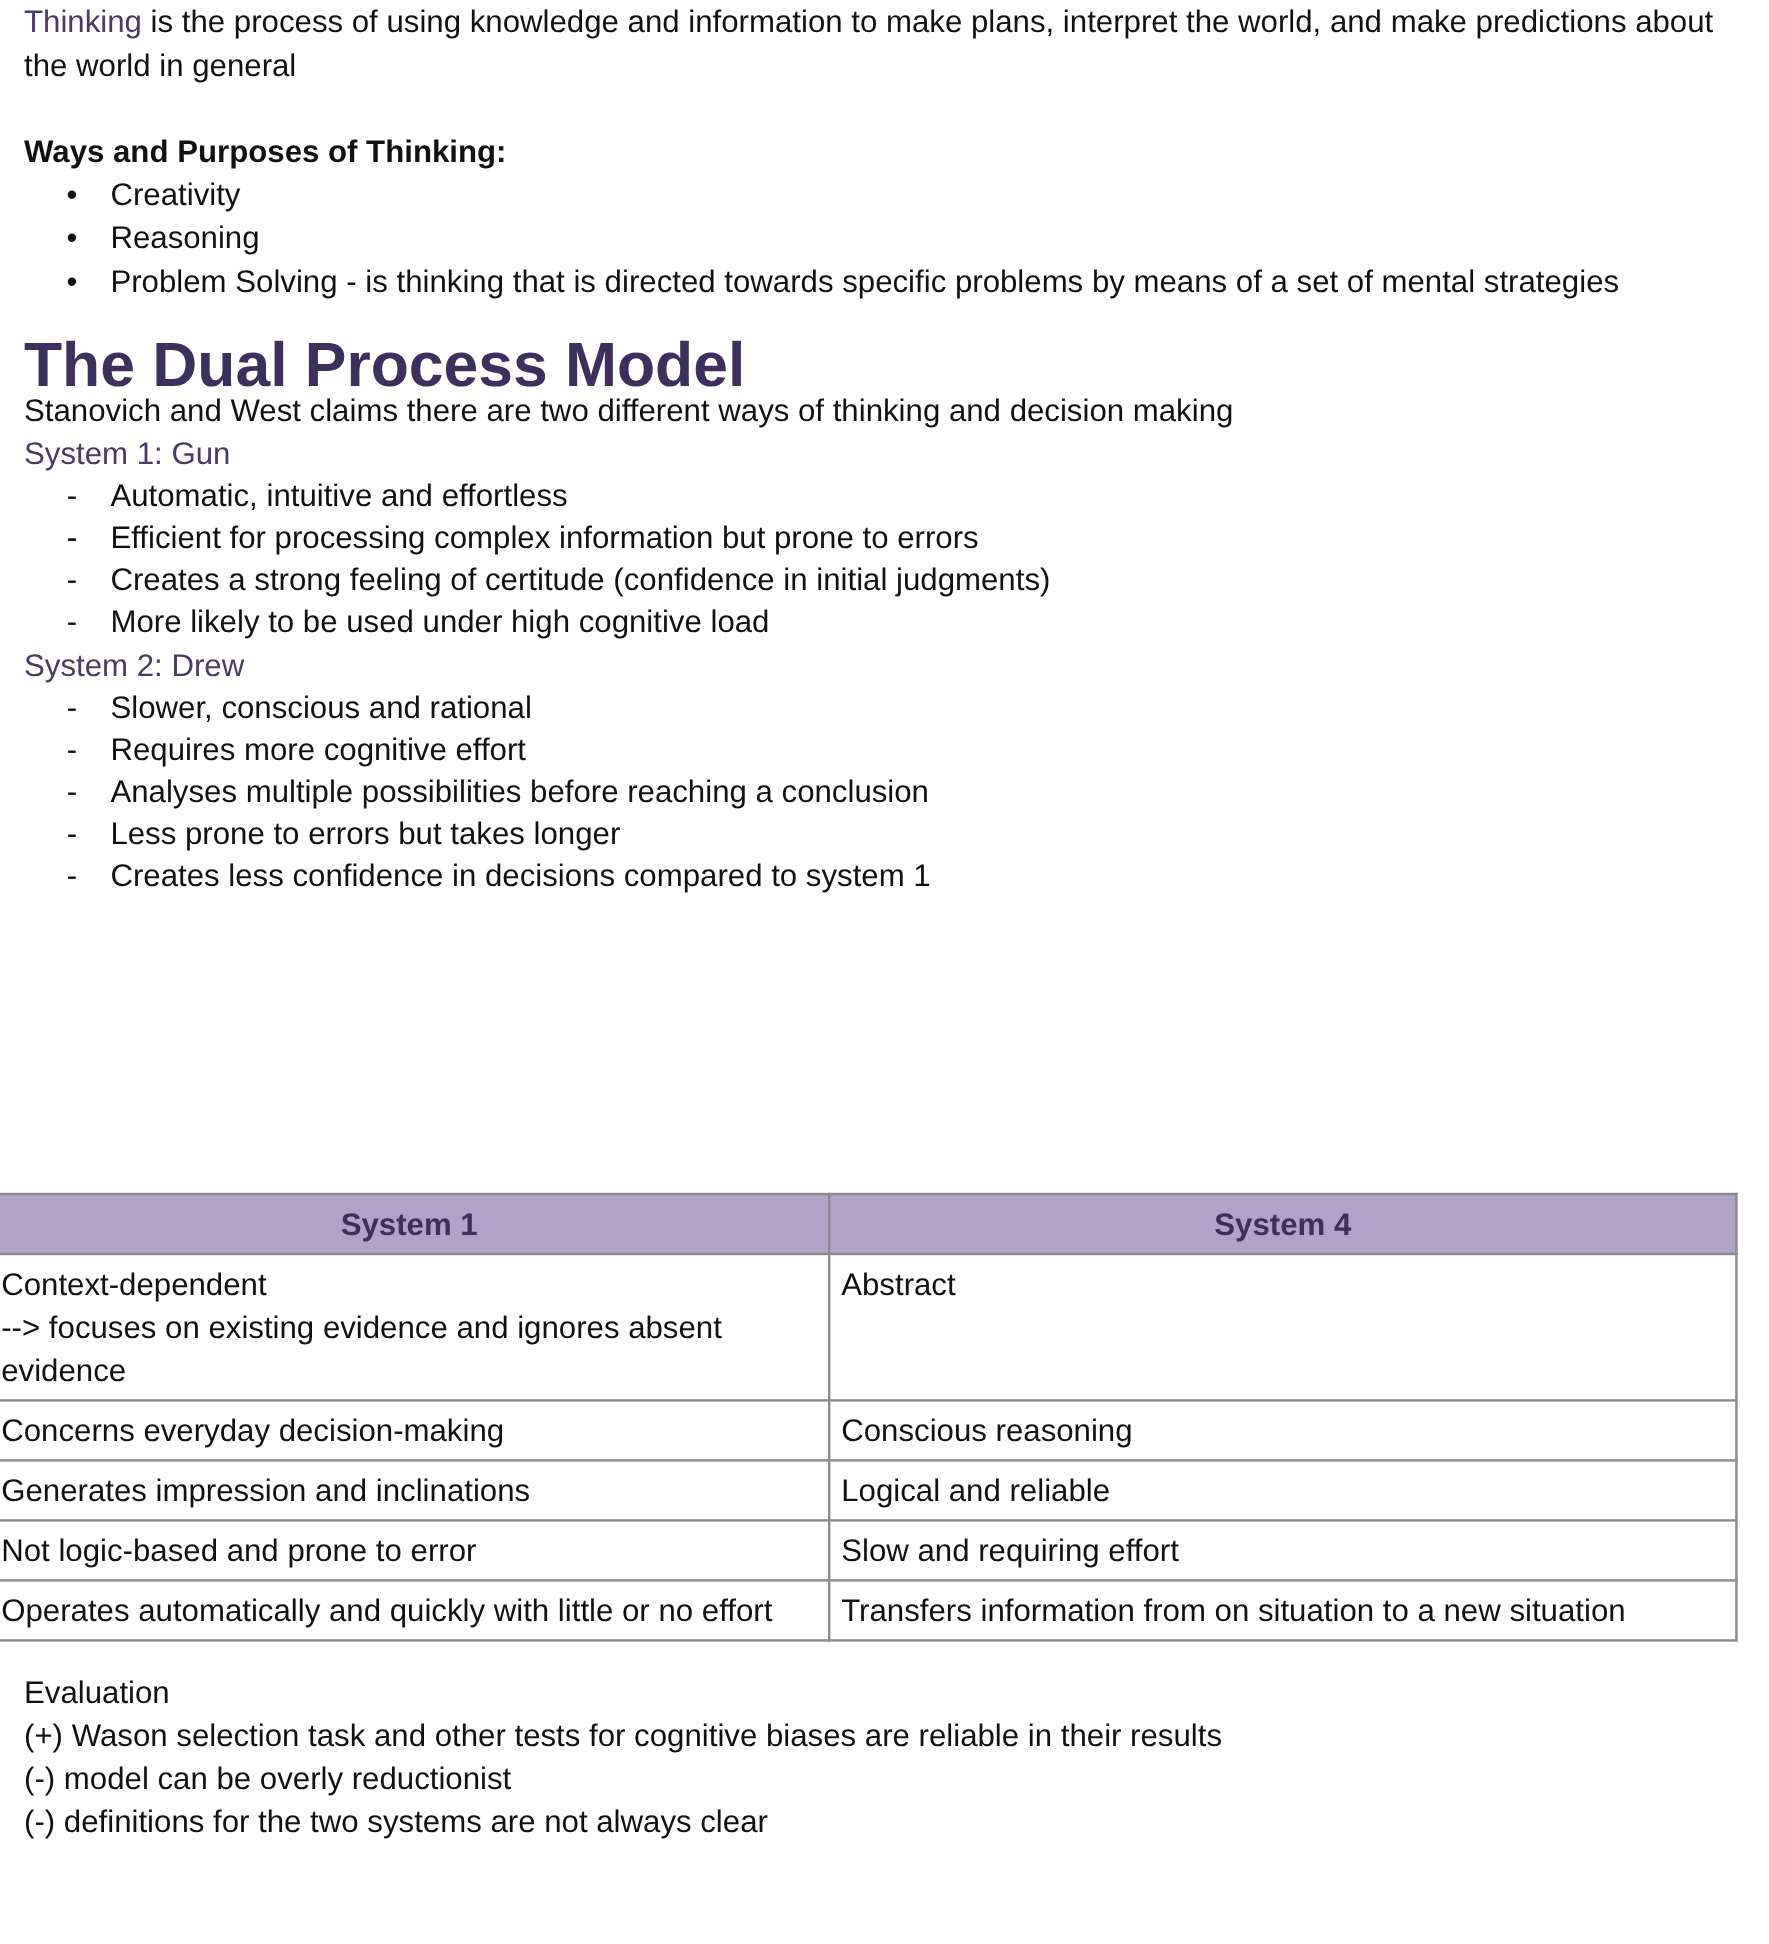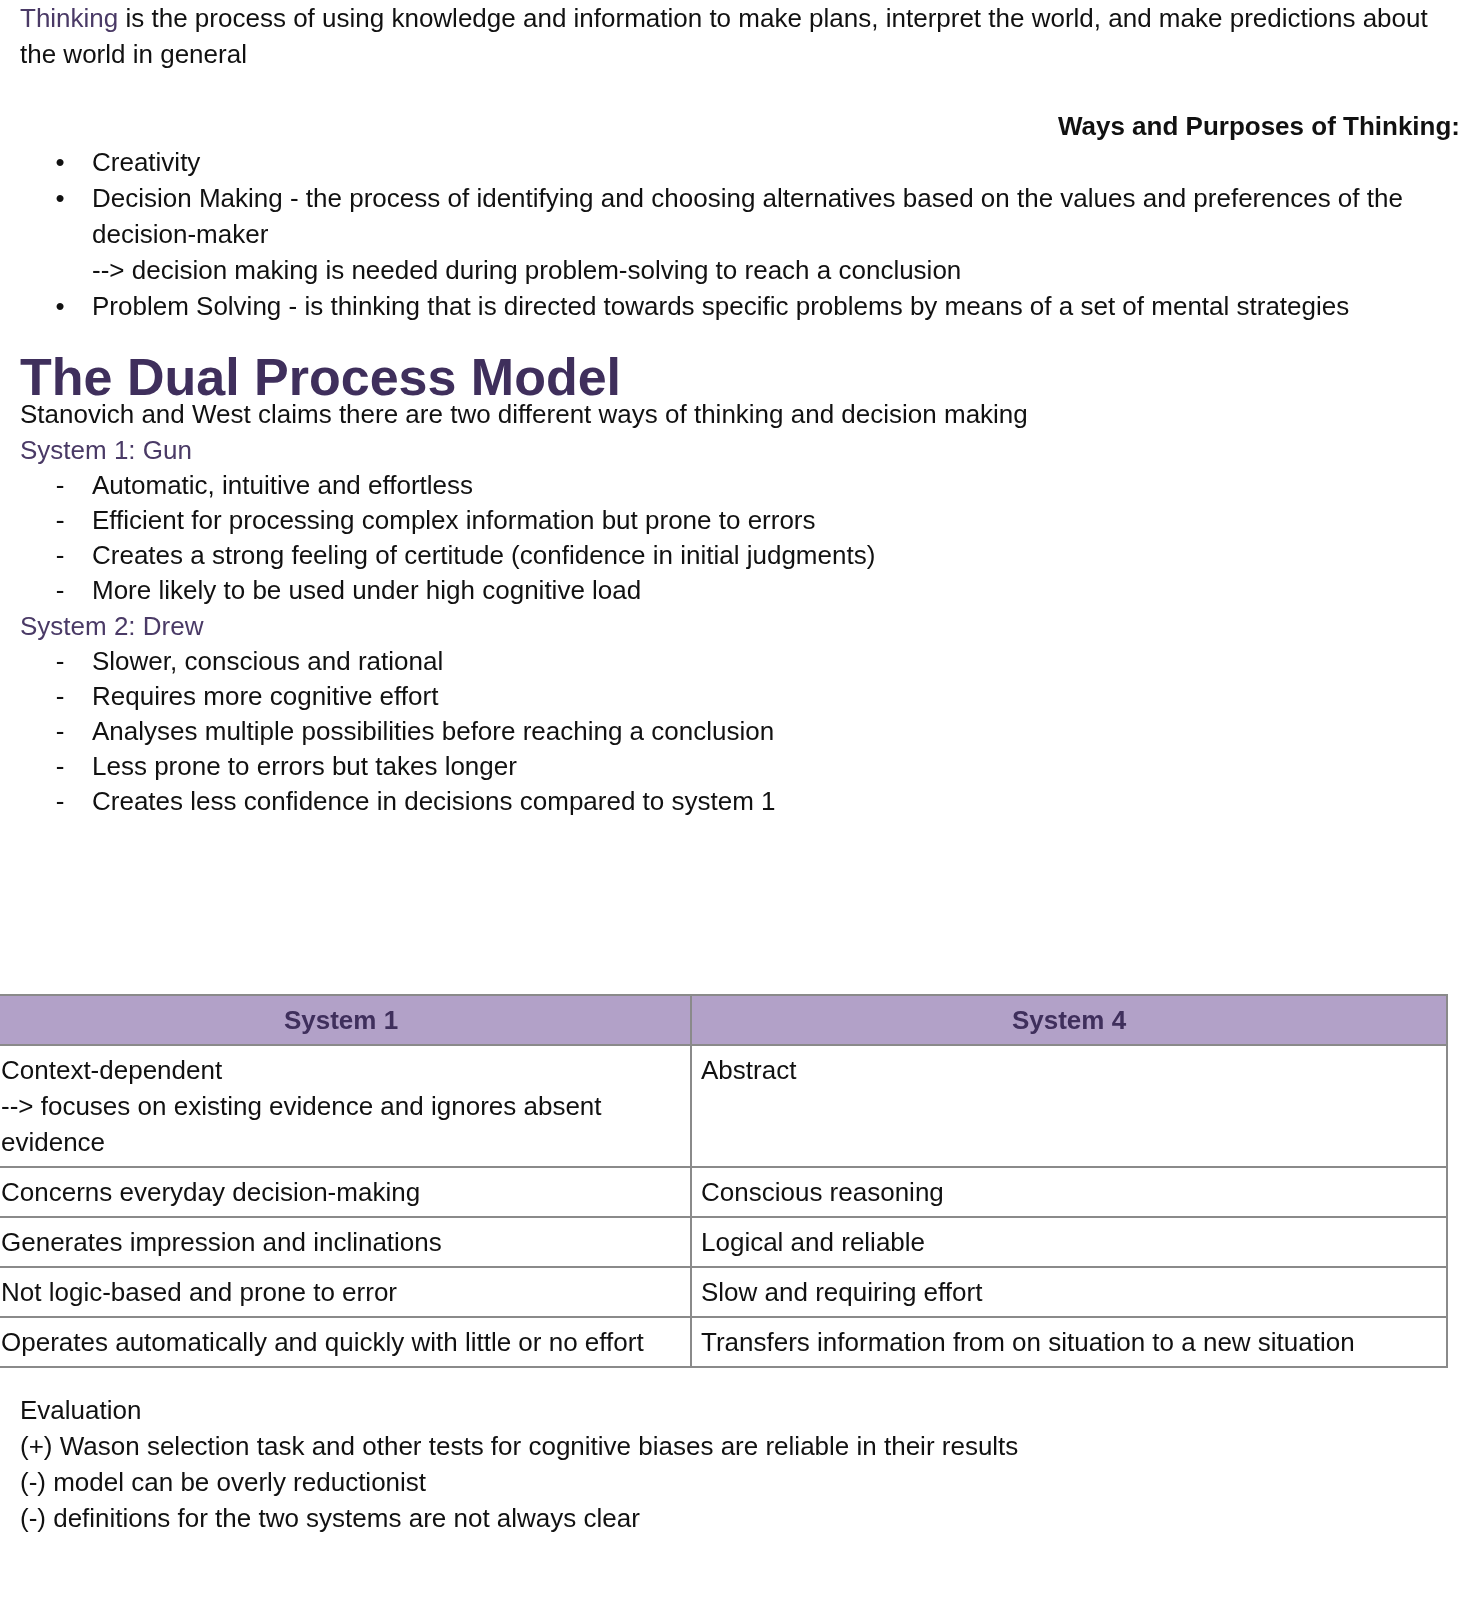--- a/index.html
+++ b/index.html
@@ -9,21 +9,21 @@
     color: #111111;
     font-size: 26px;
     line-height: 36px;
     position: relative;
   }
   .page { position: absolute; left: 20px; top: 0; width: 1440px; }
   .accent { color: #4a3a66; }
   p { margin: 0; }
   .intro { }
   .gap { height: 36px; }
-  .bold { font-weight: bold; text-align: right; }
+  .bold { font-weight: bold; }
   ul { margin: 0; padding: 0; list-style: none; }
   li { position: relative; padding-left: 72px; }
   li .bullet { position: absolute; left: 30px; top: 0; width: 20px; text-align: center; }
   .dot::before { content: "\2022"; }
   h1 {
     margin: 28px 0 0 0; font-size: 52px; line-height: 50px;
     font-weight: bold; color: #3f2f5c;
   }
   .sys-label { color: #4a3a66; }
   table {
@@ -41,21 +41,21 @@
 
 <div class="page">
 
   <p class="intro" style="margin-top:0;"><span class="accent">Thinking</span><span> is the process of using knowledge and information to make plans, interpret the world, and make predictions about the world in general</span></p>
 
   <div class="gap"></div>
 
   <p class="bold">Ways and Purposes of Thinking:</p>
   <ul>
     <li><span class="bullet dot"></span><span>Creativity</span></li>
-    <li><span class="bullet dot"></span><span>Decision Making - the process of identifying and choosing alternatives based on the values and preferences of the decision-maker</span><br><span>--&gt; decision making is needed during problem-solving to reach a conclusion</span></li>
+    <li><span class="bullet dot"></span><span>Reasoning</span></li>
     <li><span class="bullet dot"></span><span>Problem Solving - is thinking that is directed towards specific problems by means of a set of mental strategies</span></li>
   </ul>
 
   <h1>The Dual Process Model</h1>
   <p style="margin-top:-6px;">Stanovich and West claims there are two different ways of thinking and decision making</p>
 
   <p class="sys-label">System 1: Gun</p>
   <ul style="line-height:35px;">
     <li><span class="bullet">-</span><span>Automatic, intuitive and effortless</span></li>
     <li><span class="bullet">-</span></li>

